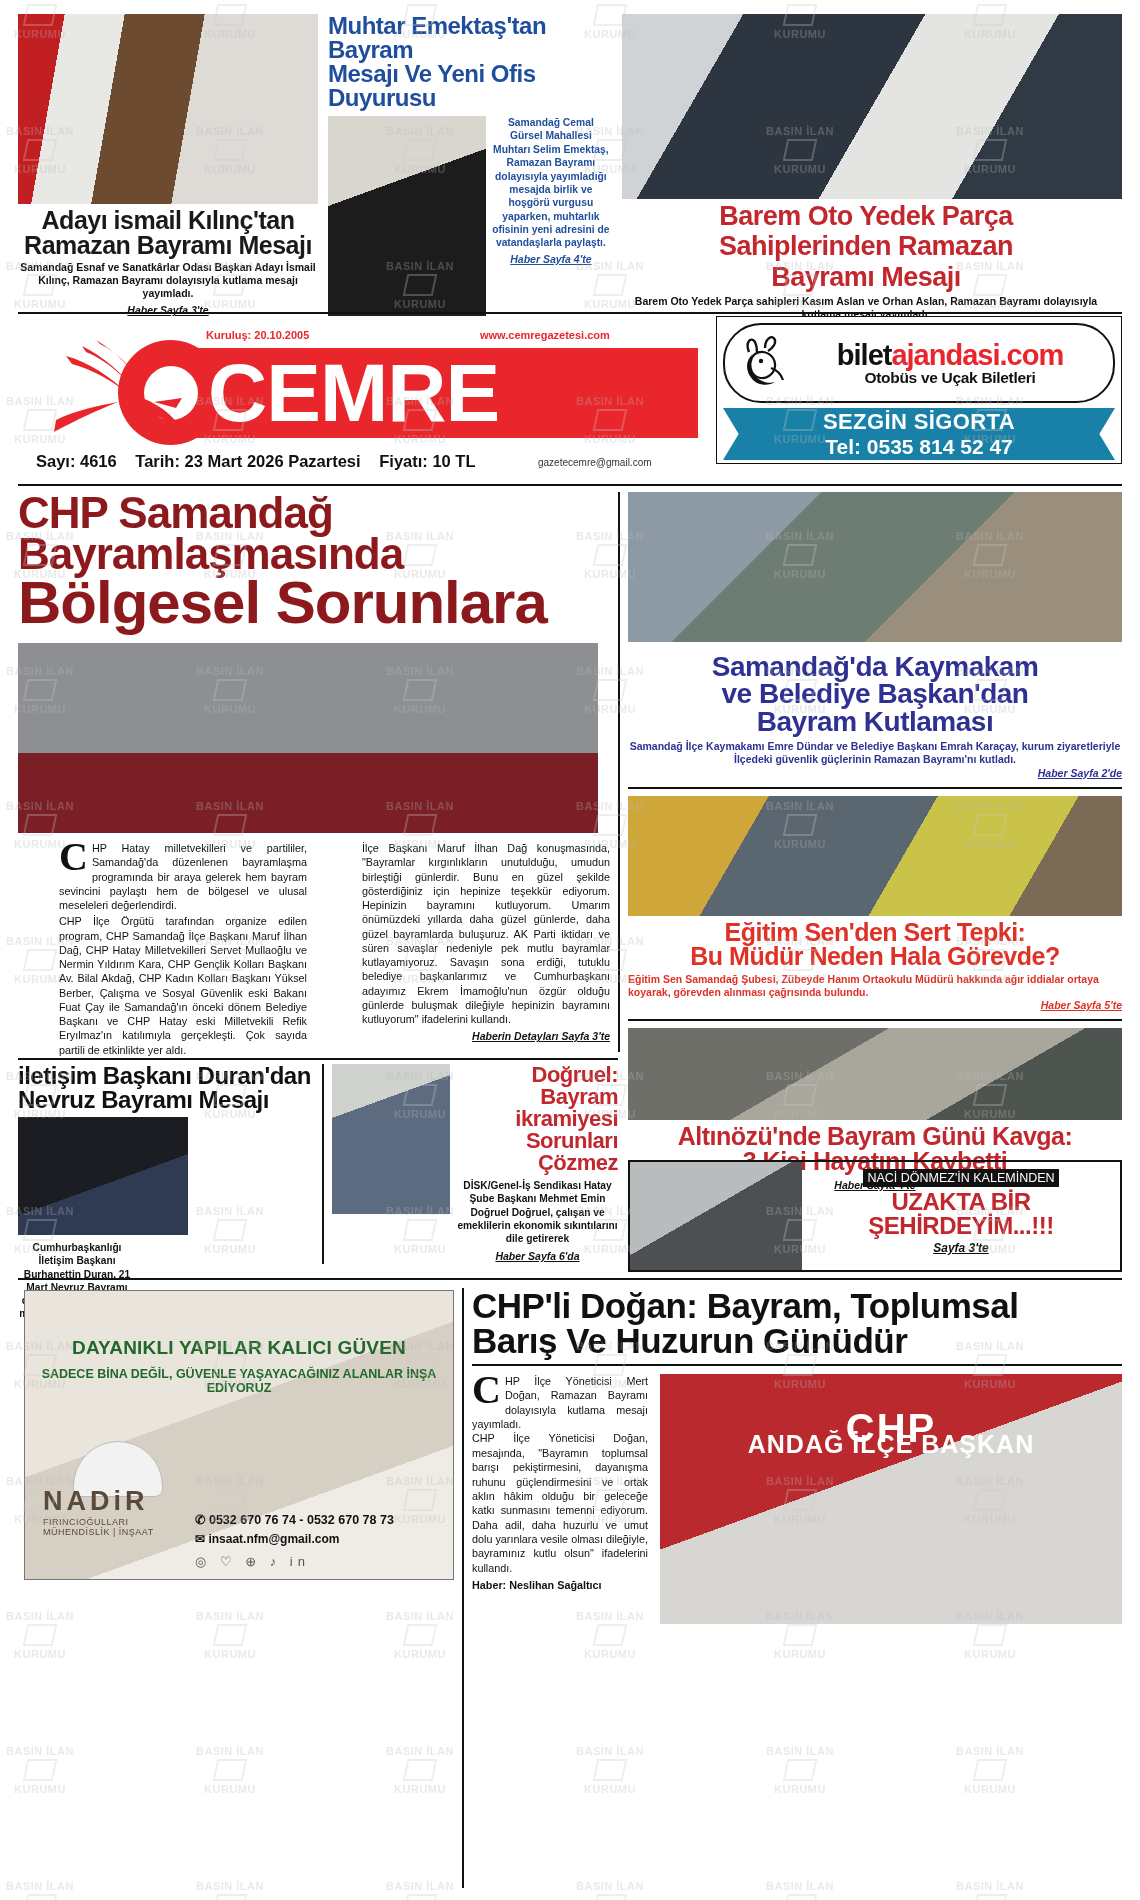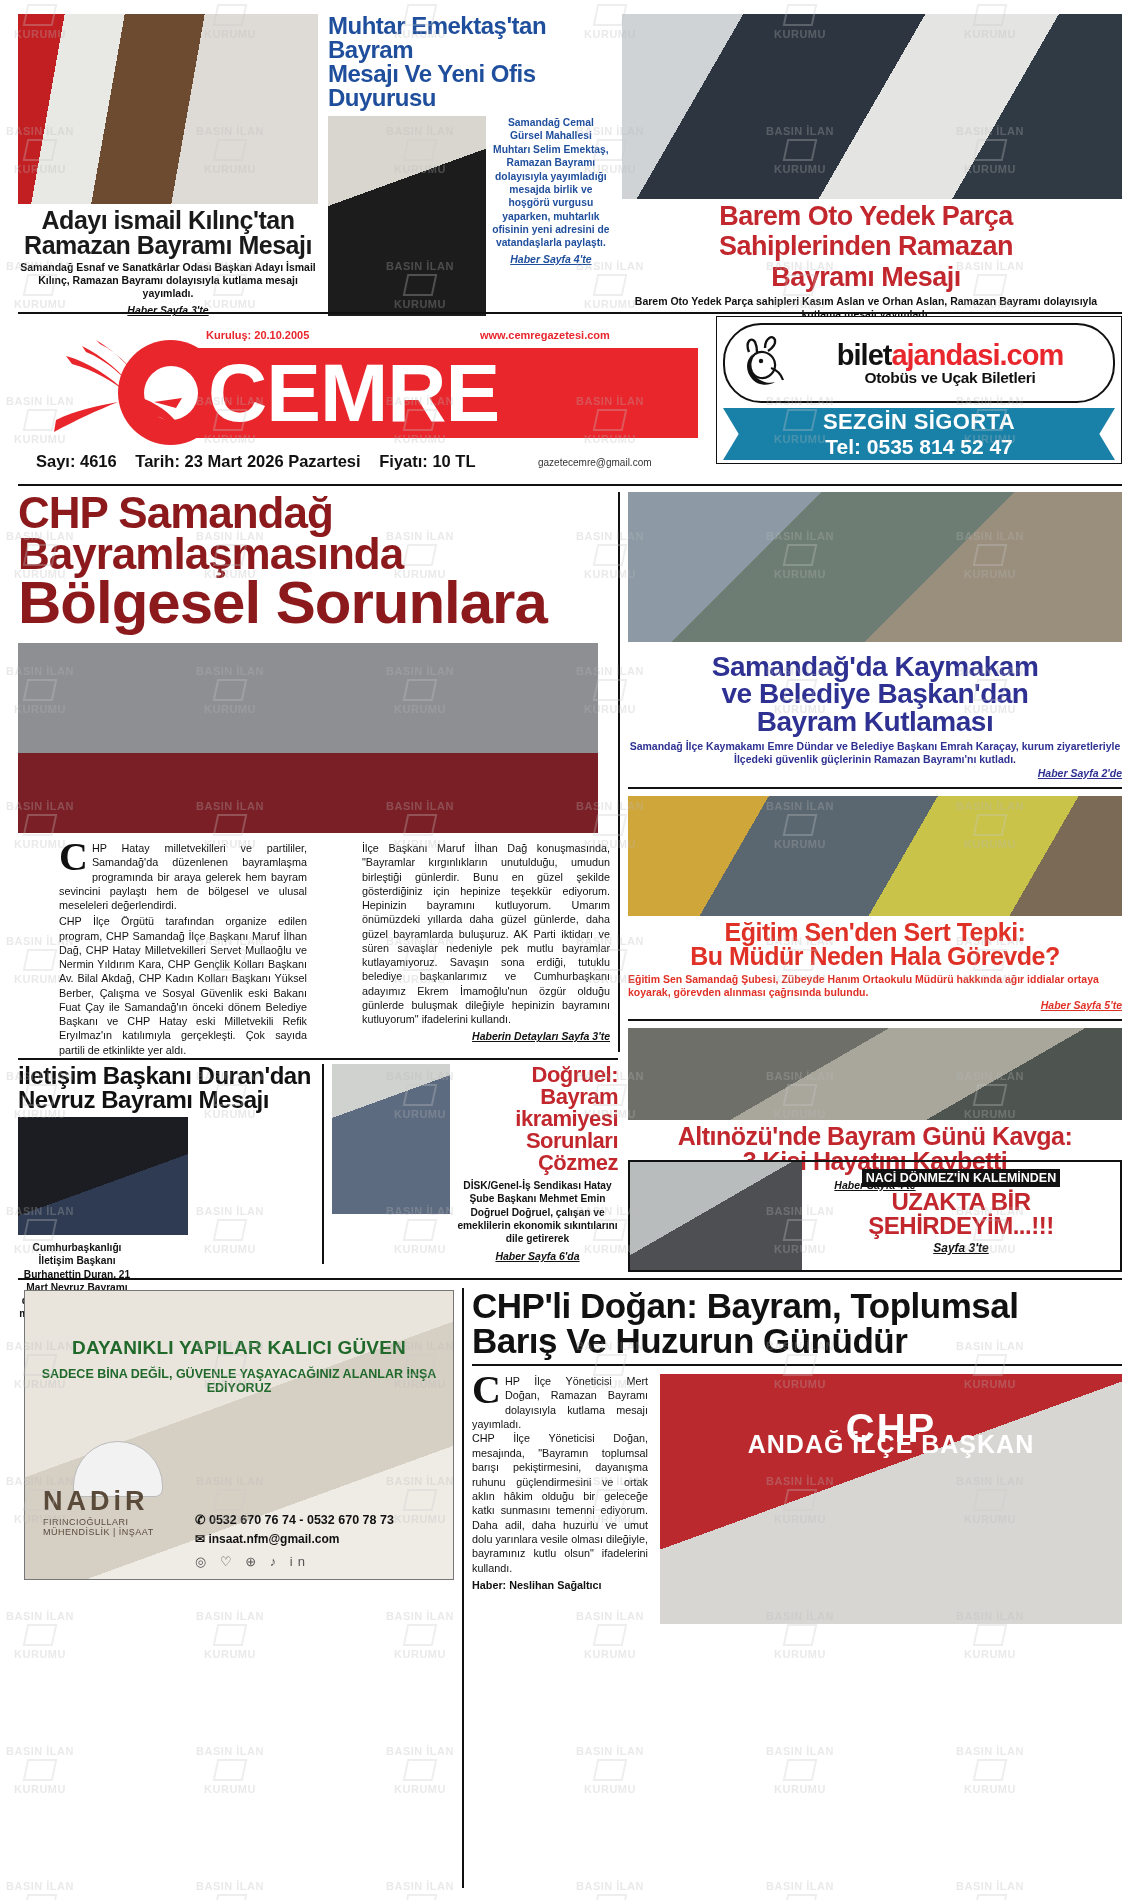--- a/index.html
+++ b/index.html
@@ -126,21 +126,21 @@
       background:linear-gradient(150deg,#6f6f6a 0 40%,#a9a79c 40% 70%,#4e5550 70% 100%); }
   #rc3head { color:#c1272d; text-align:center; margin-top:4px; }
   #rc3head .ln { font-size:25px; }
   #rc3ref { text-align:center; margin-top:2px; }
 
   
   #naci { position:absolute; left:628px; top:1160px; width:494px; height:112px;
           border:2px solid #111; display:flex; z-index:6; }
   #naciph { width:172px; background:linear-gradient(150deg,#b9bcbd 0 45%,#4d4f52 45% 100%); }
   #nacitxt { flex:1; text-align:center; padding:6px 4px 0; }
-  #nacitxt .t1 { background:#111; color:#fff; font-size:12.5px; font-weight:700;
+  #nacitxt .t1 { background:#111; color:#fff; font-size:12.5px; font-weight:400;
                  padding:2px 4px; display:inline-block; }
   #nacitxt .t2 { color:#c1272d; font-size:24px; margin-top:3px; }
   #nacitxt .t3 { color:#c1272d; font-size:24px; }
   #nacitxt .t4 { font-size:12px; font-style:italic; font-weight:700;
                  text-decoration:underline; margin-top:4px; }
 
   
   #midrule { position:absolute; left:18px; top:1058px; width:600px; border-top:2px solid #111; z-index:5; }
   #midband { position:absolute; left:18px; top:1064px; width:600px; height:200px; z-index:5;
              display:flex; }

